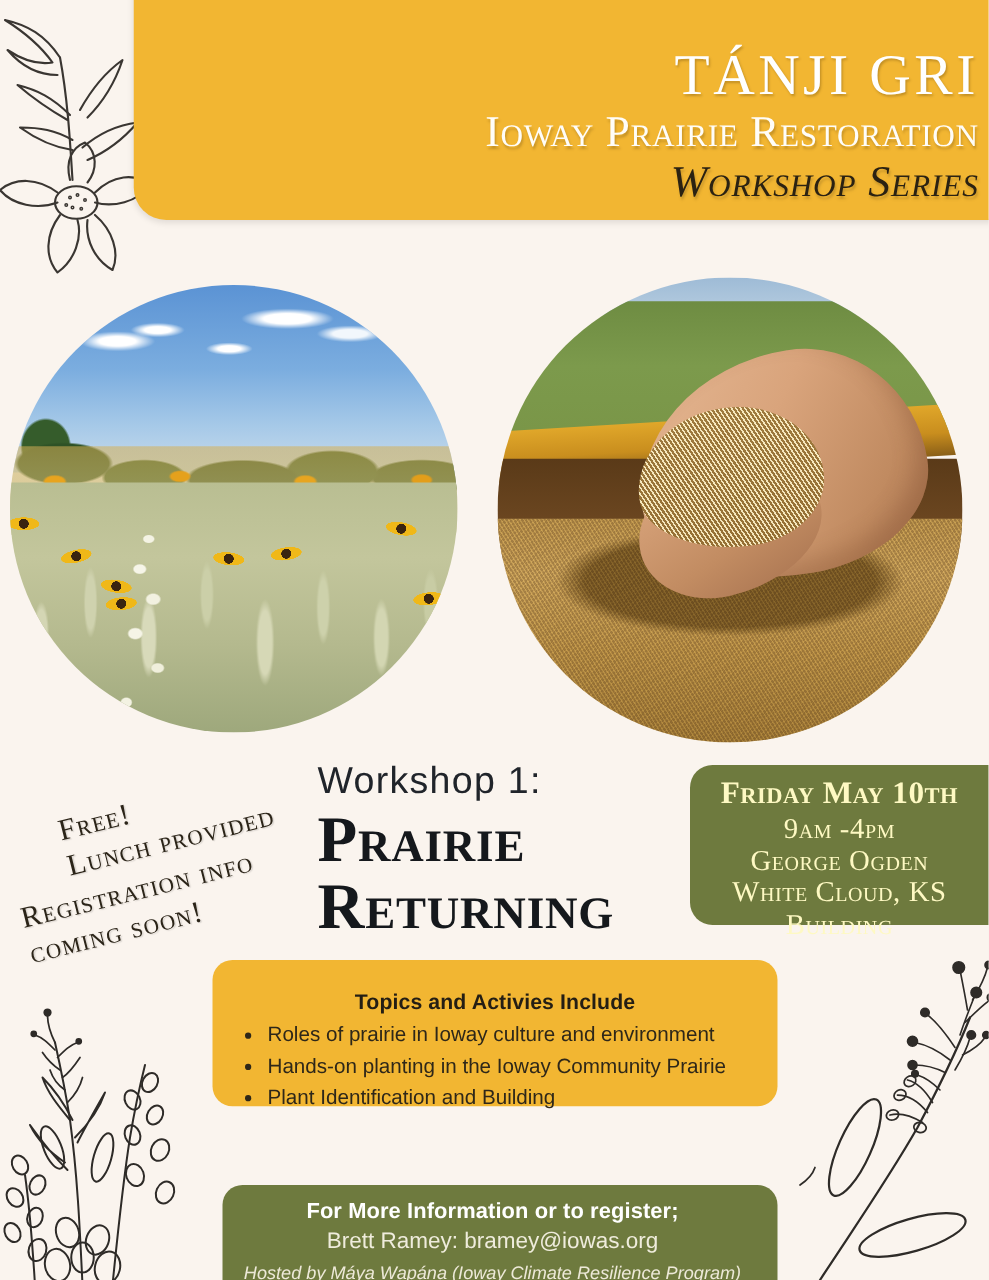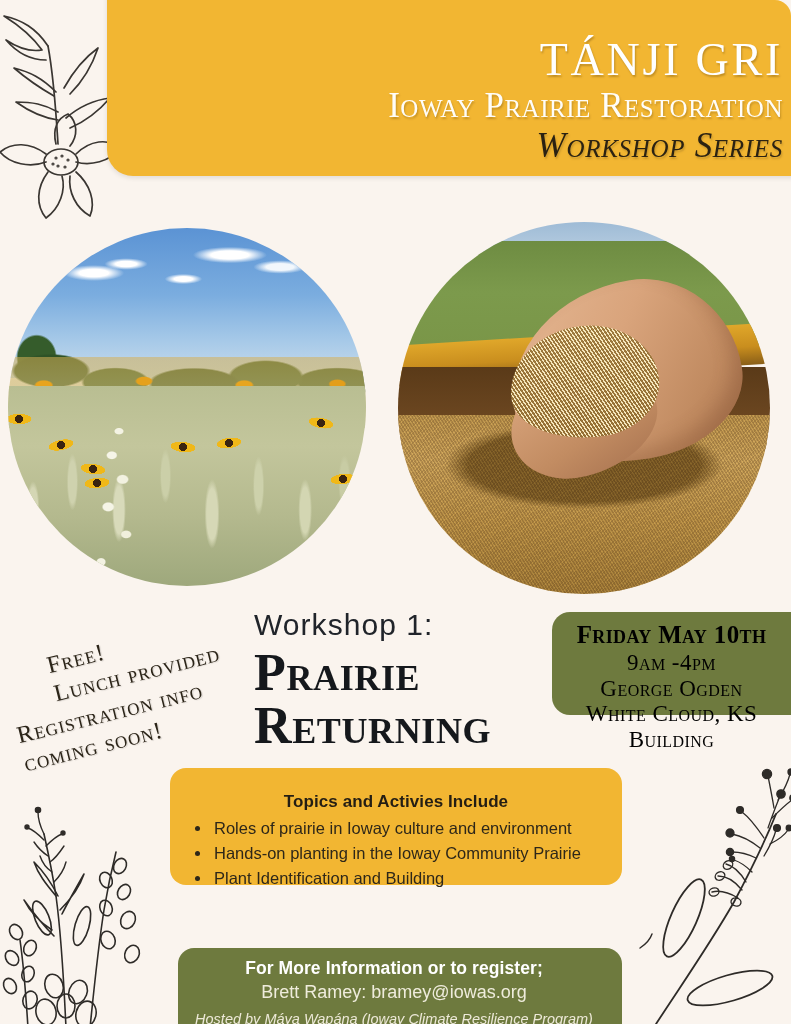--- a/index.html
+++ b/index.html
@@ -7,21 +7,20 @@
     padding: 0;
     background: #FAF4EE;
   }
   #poster {
     position: relative;
     width: 791px;
     height: 1024px;
     background: #FAF4EE;
     overflow: hidden;
     font-family: "Liberation Sans", sans-serif;
-    border-radius: 16px;
   }
 
   
   .deco { position: absolute; pointer-events: none; }
   .deco svg { display: block; }
   #deco-topleft  { left: -14px; top: -8px;  width: 150px; height: 250px; }
   #deco-botleft  { left: -6px;  top: 800px; width: 180px; height: 230px; }
   #deco-botright { left: 638px; top: 752px; width: 160px; height: 275px; }
 
   
@@ -243,24 +242,24 @@
     font-size: 52px;
     line-height: 1.02;
     letter-spacing: .012em;
     color: #15181C;
   }
 
   
   #date-card {
     position: absolute;
     left: 552px; top: 612px;
-    width: 239px; height: 103px;
+    width: 239px; height: 128px;
     background: #6E7A3E;
     border-radius: 18px 0 0 18px;
-    color: #000000;
+    color: #fef9c3;
     text-align: center;
     padding-top: 9px;
     box-sizing: border-box;
     font-family: "Liberation Serif", serif;
     font-variant: small-caps;
   }
   #date-day {
     font-size: 25px;
     font-weight: bold;
     letter-spacing: .015em;

